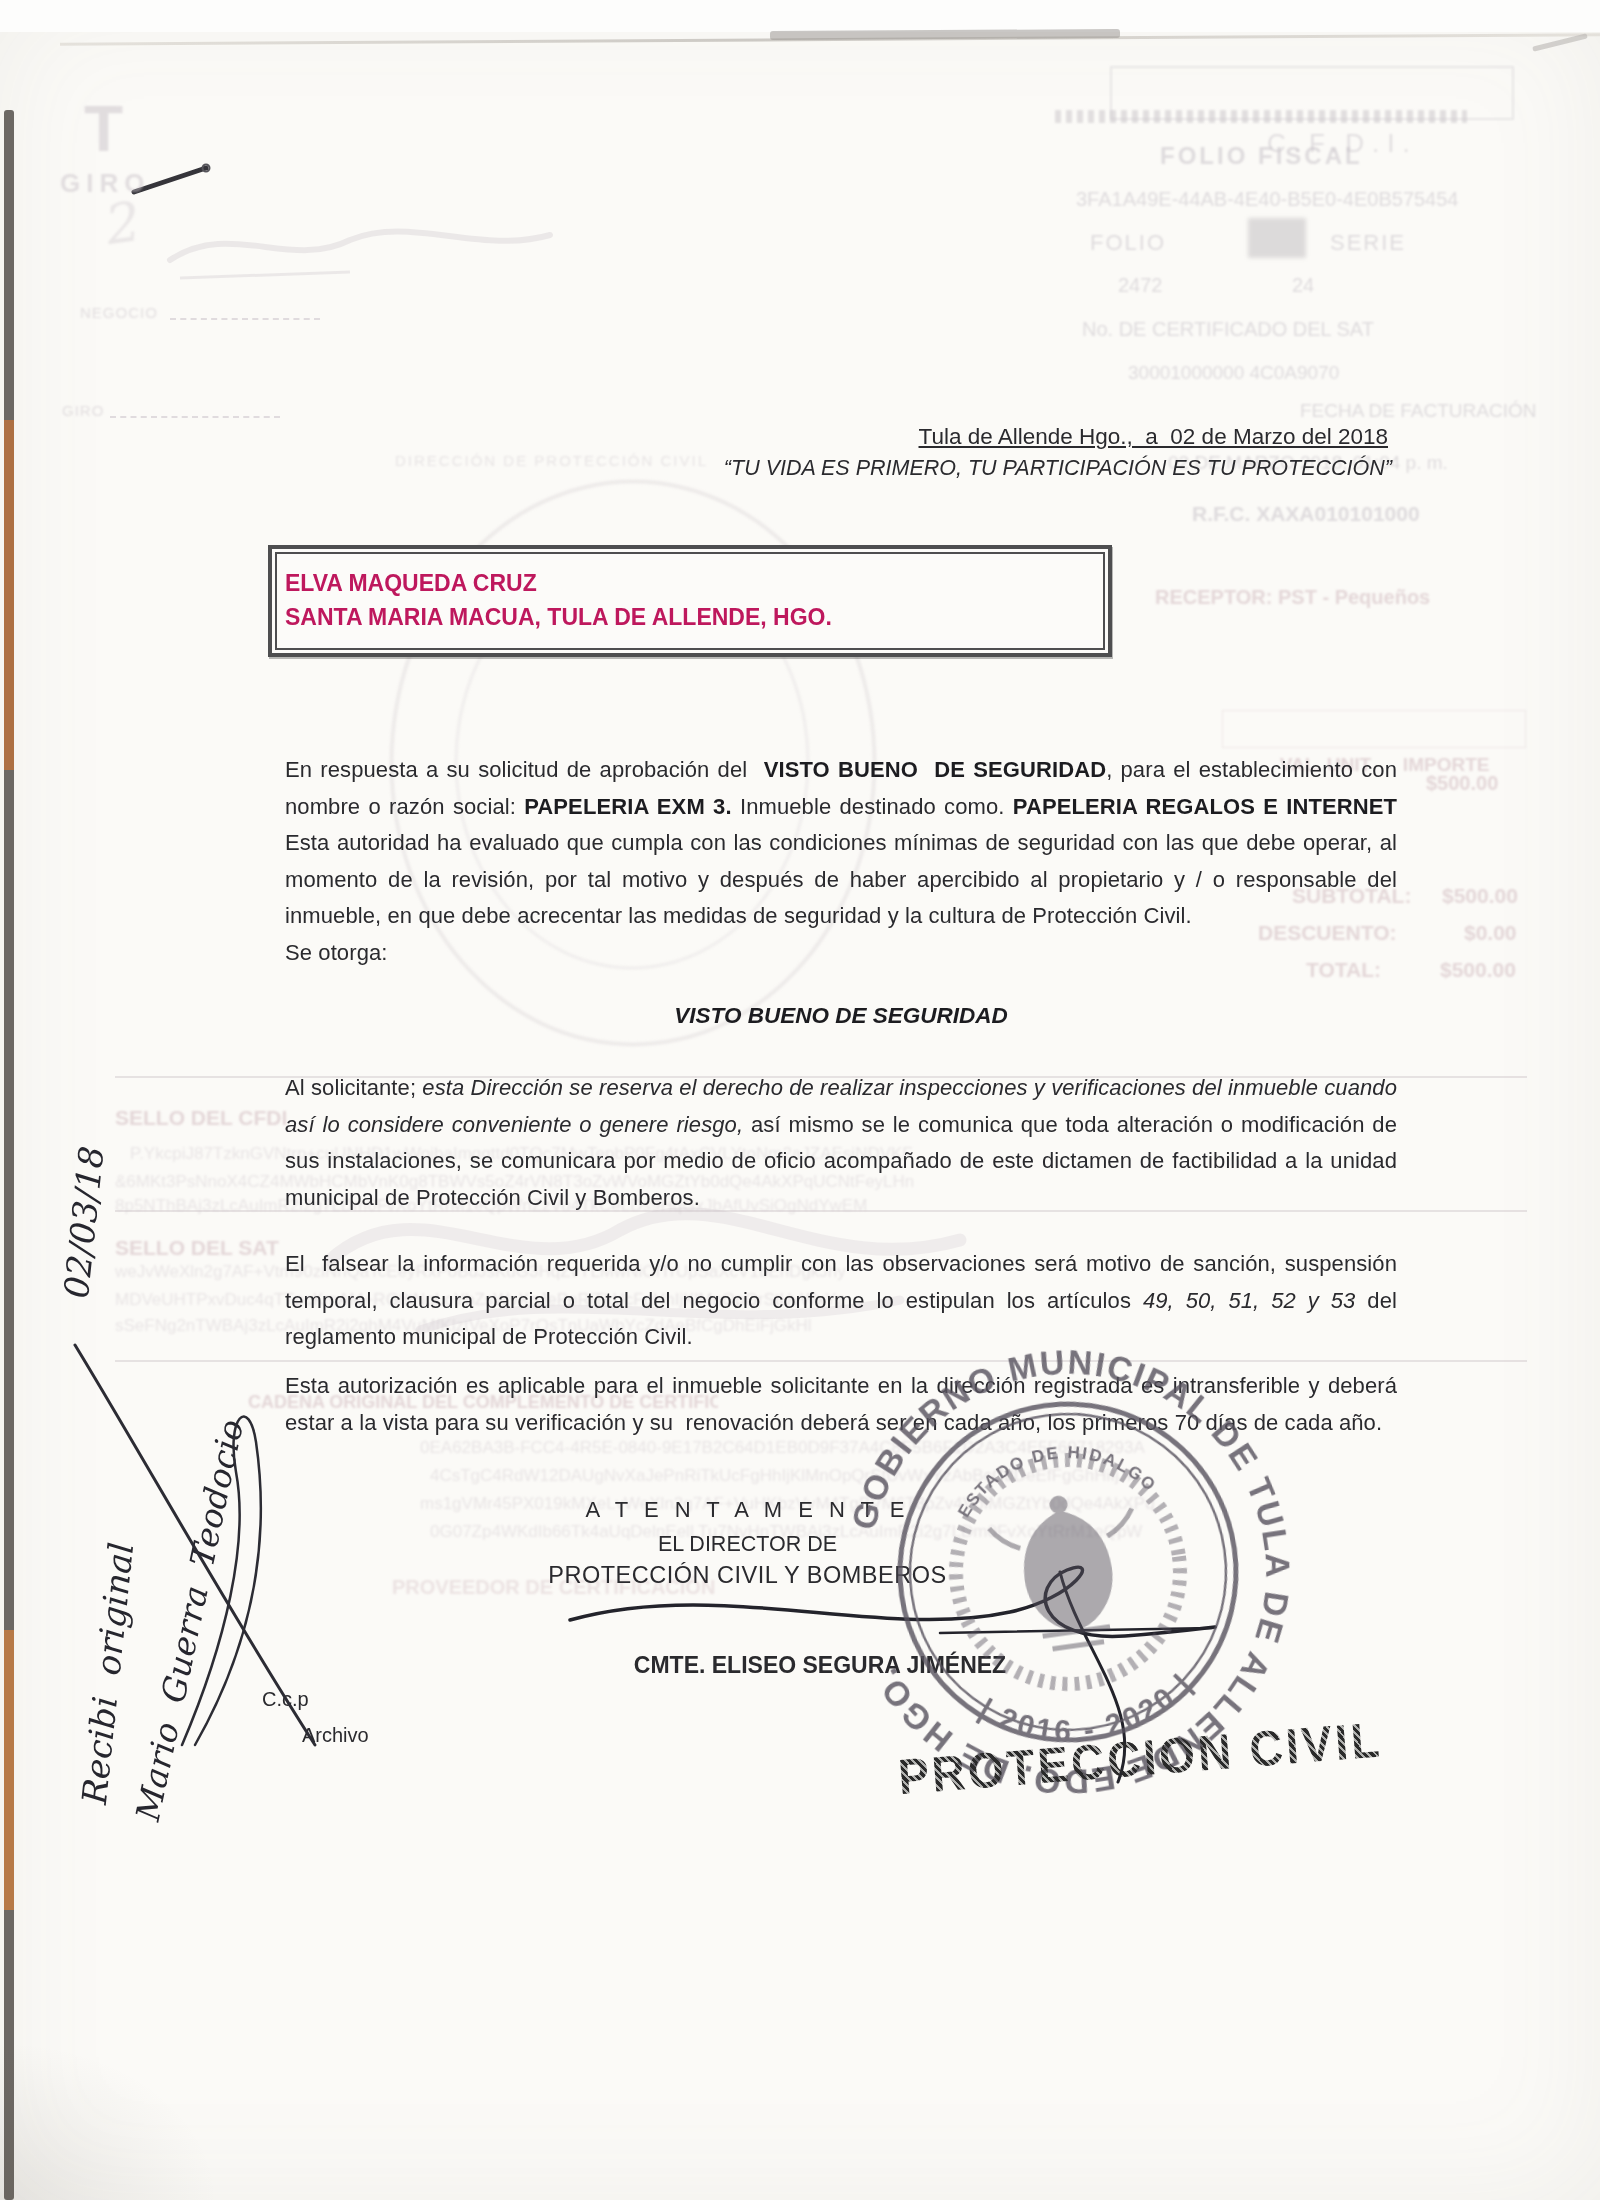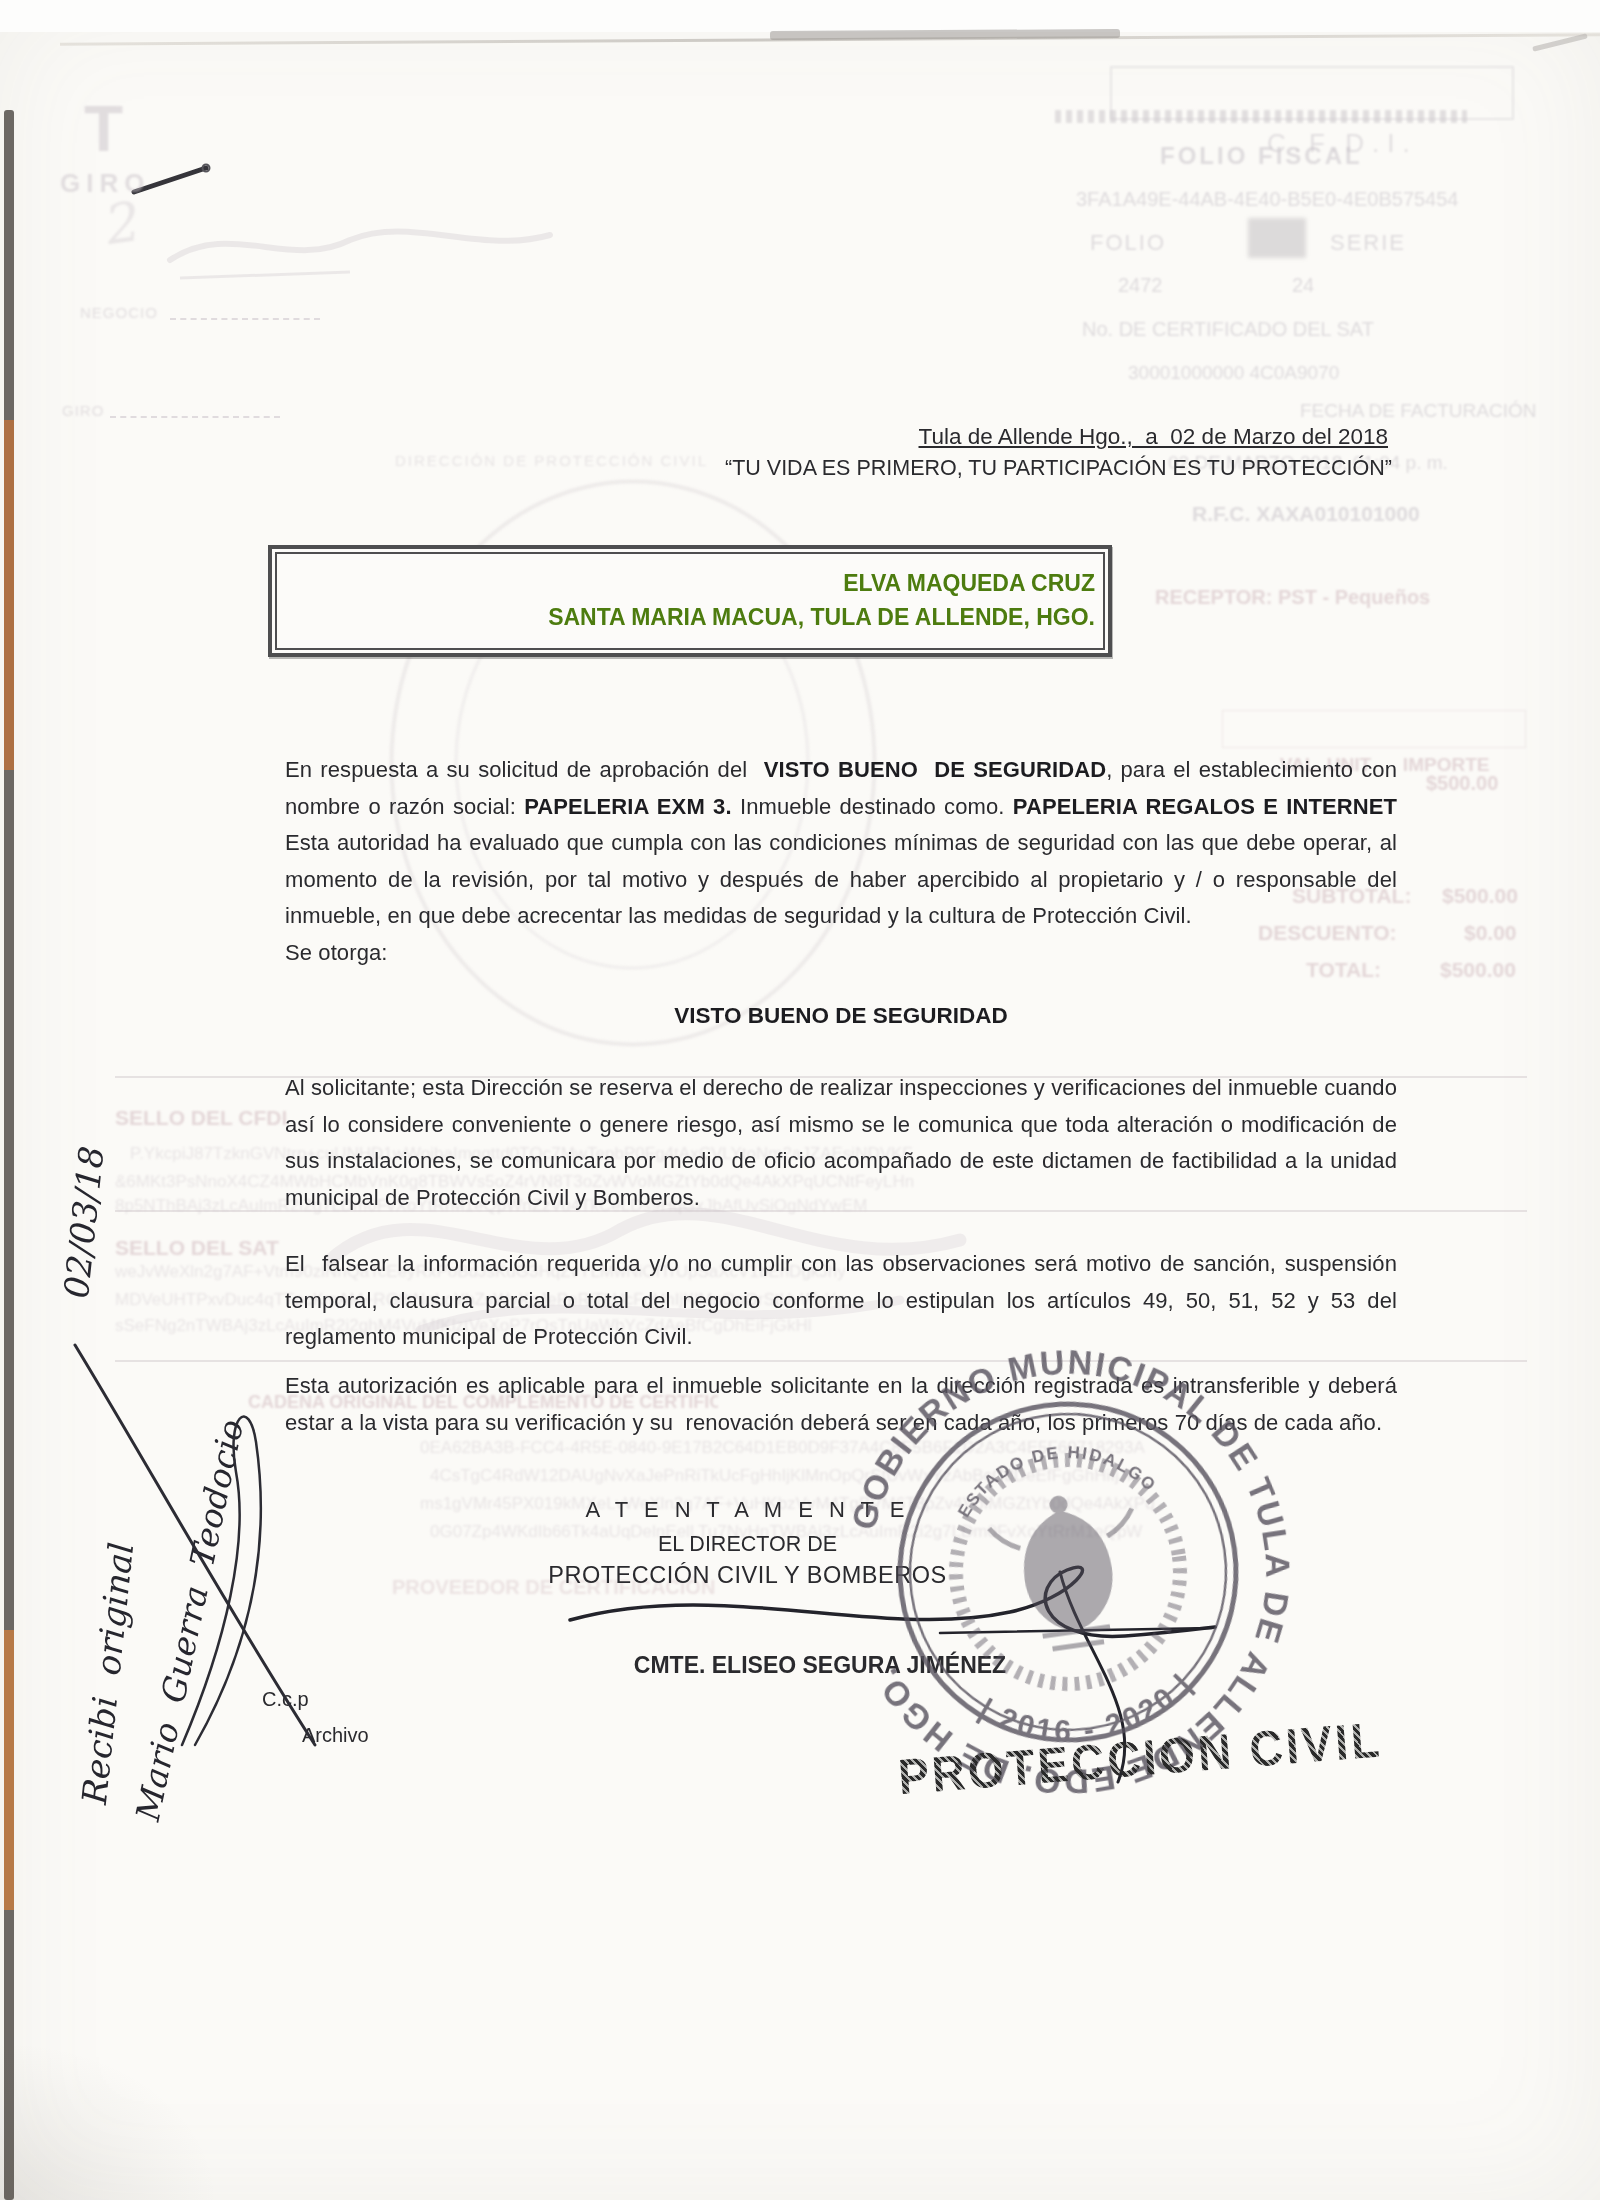--- a/index.html
+++ b/index.html
@@ -4,26 +4,26 @@
 <style>
   html,body{margin:0;padding:0;}
   body{width:1600px;height:2200px;background:#e9e7e3;font-family:"Liberation Sans",sans-serif;}
   #scan{position:relative;width:1600px;height:2200px;background:#fbfaf7;overflow:hidden;
         box-shadow:inset 0 0 120px rgba(120,110,100,.08);}
   .abs{position:absolute;}
   
   .doc{color:#2a2a2e;}
   .para{width:1112px;font-size:22px;line-height:36.5px;text-align:justify;white-space:pre-wrap;letter-spacing:.1px;}
   .b{font-weight:bold;color:#1c1c20;}
-  .i{}
+  .i{font-style:italic;}
   .center{text-align:center;}
   
   .rbox-outer{border:4px solid #4e4e50;padding:3px;background:#fcfbf9;box-shadow:1px 2px 0 rgba(60,60,60,.35);}
   .rbox-inner{border:2px solid #4e4e50;padding:12px 8px 14px 8px;}
-  .rline{font-size:23px;font-weight:bold;line-height:34px;text-align:right;color:#4d7c0f;white-space:pre;}
+  .rline{font-size:23px;font-weight:bold;line-height:34px;text-align:left;color:#be185d;white-space:pre;}
   
   .ghost-g{color:#c7c2c8;filter:blur(1px);opacity:.55;white-space:pre;}
   .ghost-p{color:#d4bfc3;filter:blur(1.2px);opacity:.6;white-space:pre;font-weight:bold;}
   .ghost-row{color:#cdc5cb;filter:blur(1.3px);opacity:.4;font-size:17px;white-space:nowrap;overflow:hidden;}
   .ghost-rule{height:2px;background:#c9bfc4;opacity:.4;filter:blur(.6px);}
   .wm{color:#c9c2c8;opacity:.5;filter:blur(.8px);white-space:pre;}
   
   #stamp-svg{opacity:.8;filter:blur(.5px);}
   #stamp-label{font-weight:800;font-size:46px;letter-spacing:3px;color:#2a2a2a;
     transform:rotate(-4.5deg) scaleY(1.08);transform-origin:left top;white-space:pre;

